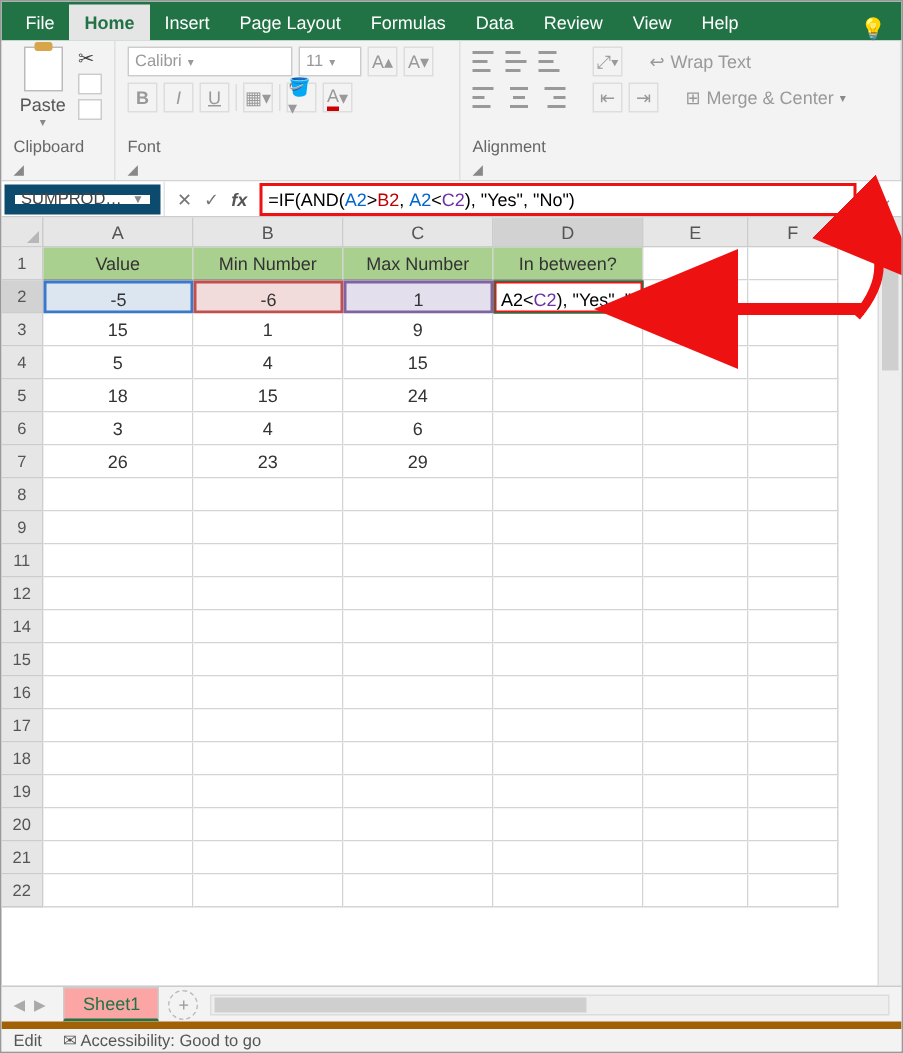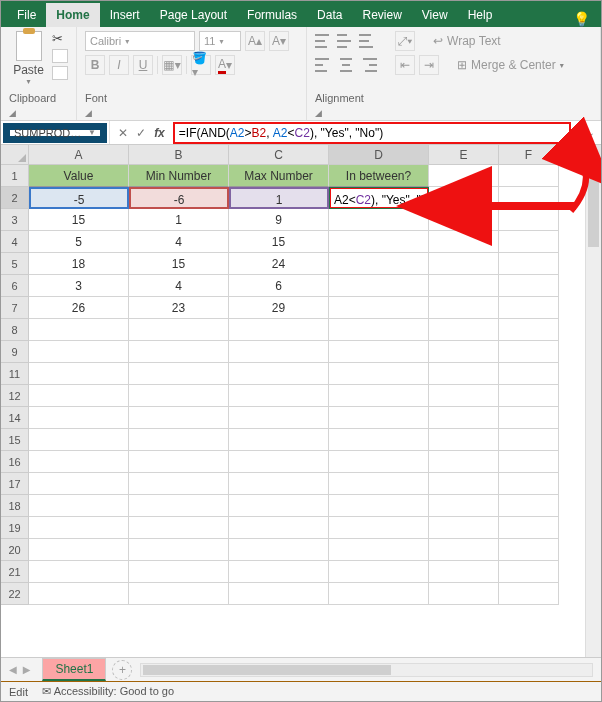--- a/index.html
+++ b/index.html
@@ -66,21 +66,21 @@
 
   
   .sheetbar { position:absolute; bottom:20px; left:0; right:0; height:24px; background:#f3f3f3; border-top:1px solid #ccc; display:flex; align-items:center; }
   .sheetnav { display:flex; gap:6px; padding:0 8px; color:#aaa; font-size:10px;}
   .sheet-tab { background:#fca5a5; border:1px solid #ccc; border-bottom:2px solid #217346; padding:3px 12px; font-size:12px; color:#217346; margin-left:4px;}
   .newsheet { width:20px; height:20px; border:1px dashed #bbb; border-radius:50%; margin-left:6px; text-align:center; line-height:18px; color:#999; font-size:12px;}
   .scroll-h { flex:1; margin:0 8px; height:14px; background:#eee; border:1px solid #ddd; position:relative;}
   .scroll-h::after{content:""; position:absolute; left:2px; top:1px; width:55%; height:10px; background:#cfcfcf;}
 
   
-  .status { position:absolute; bottom:0; left:0; right:0; height:20px; background:#f3f3f3; border-top:1px solid #a16207; display:flex; align-items:center; font-size:11px; color:#555; padding:0 8px; gap:14px;}
+  .status { position:absolute; bottom:0; left:0; right:0; height:20px; background:#f3f3f3; border-top:5px solid #a16207; display:flex; align-items:center; font-size:11px; color:#555; padding:0 8px; gap:14px;}
 
   
   .arrows { position:absolute; pointer-events:none; }
 
   .vscroll { position:absolute; right:0; top:164px; bottom:44px; width:16px; background:#eee; border-left:1px solid #ddd;}
   .vscroll::after{content:"";position:absolute; top:2px; left:2px; right:2px; height:80px; background:#cfcfcf;}
 </style>
 </head>
 <body>
 

